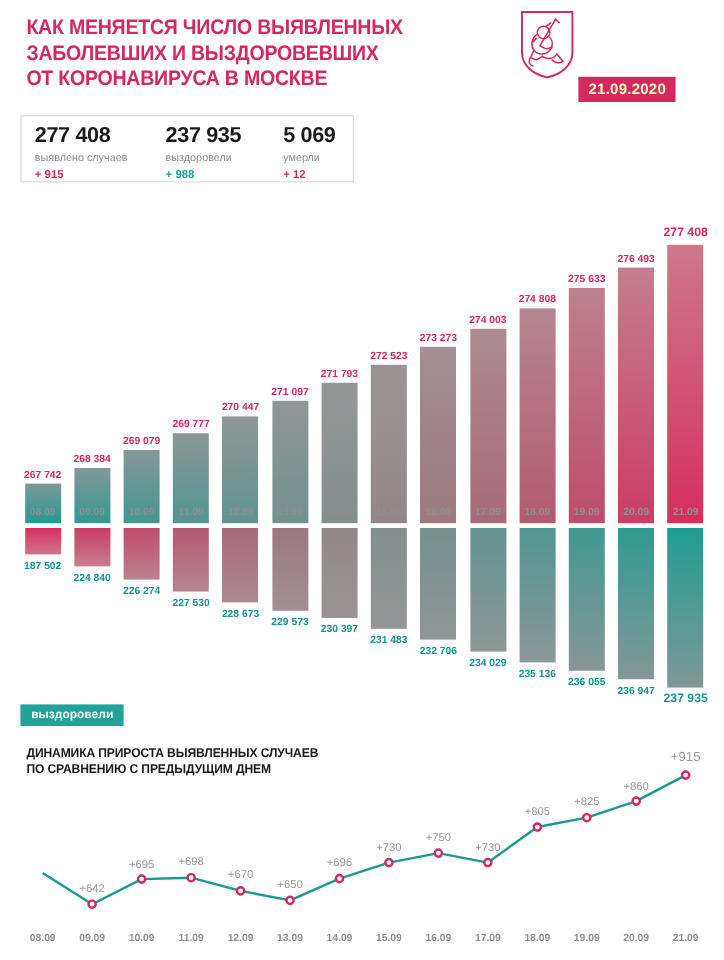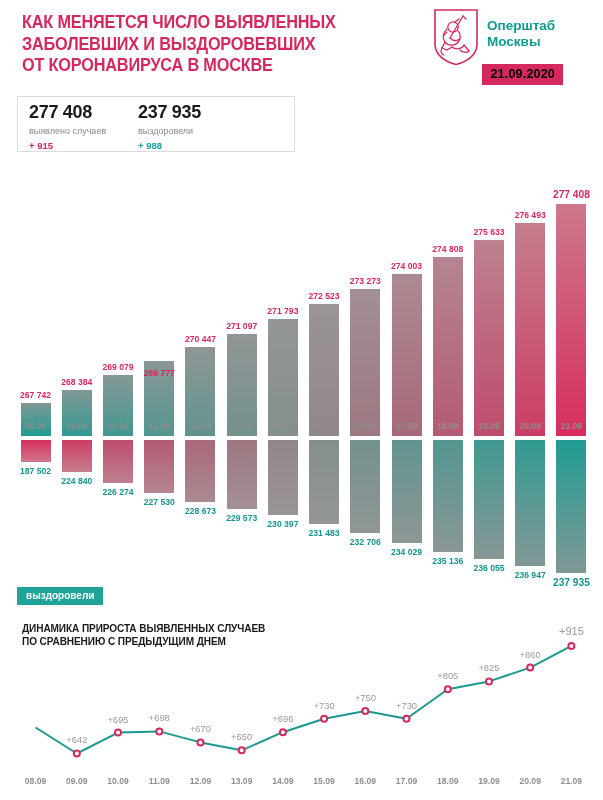--- a/index.html
+++ b/index.html
@@ -23,21 +23,21 @@
   #title div { white-space:nowrap; }
 
   #brand { position:absolute; right:10px; top:8px; width:150px; height:84px; }
   #emblem { position:absolute; left:18px; top:0px; width:46px; height:58px; }
   #brand-name {
     position:absolute; left:72px; top:10px; width:80px;
     color:#0f9b8e; font-size:13.5px; font-weight:bold; line-height:16px;
   }
   #date-badge {
     position:absolute; right:2px; top:56px;
-    background:#d4285f; color:#000000; font-size:12.5px; font-weight:bold;
+    background:#d4285f; color:#fef9c3; font-size:12.5px; font-weight:bold;
     padding:3px 8px 4px 8px; letter-spacing:0.2px;
   }
 
   
   #stats {
     position:absolute; left:17px; top:96px; width:278px; height:56px;
     border:1px solid #dcdcdc; background:#fff;
   }
   .stat { position:absolute; top:5px; }
   .stat .big { font-size:18px; font-weight:bold; color:#1a1a1a; letter-spacing:-0.3px; white-space:nowrap; }
@@ -117,52 +117,53 @@
           <path d="M12,34 L9,40 L14,42 L19,39"></path>
           <path d="M19,39 C23,42 29,41 31,37"></path>
           <path d="M14,24 L11,27"></path>
           <path d="M22,14 L26,11"></path>
           <path d="M17,30 C20,33 24,33 27,31"></path>
           <path d="M27,42 C30,45 34,45 36,43"></path>
           <path d="M31,37 L36,43"></path>
           <path d="M9,40 C7,43 8,46 11,47"></path>
         </g>
       </svg>
-      <div id="brand-name">
-        <div>Оперштаб</div>
-        <div>Москвы</div>
-      </div>
       <div id="date-badge">21.09.2020</div>
     </div>
   </div>
 
   <div id="stats">
     <div class="stat" id="stat-cases">
       <div class="big">277 408</div>
       <div class="cap">выявлено случаев</div>
       <div class="delta d-pink">+ 915</div>
     </div>
     <div class="stat" id="stat-recov">
       <div class="big">237 935</div>
       <div class="cap">выздоровели</div>
       <div class="delta d-teal">+ 988</div>
+    </div>
+    <div class="stat" id="stat-death">
+      <div class="big">5 069</div>
+      <div class="cap">умерли</div>
+      <div class="delta d-pink">+ 12</div>
     </div>
   </div>
 
   <div class="chip" id="chip-recov">выздоровели</div>
 
   <div id="chart1">
       <div class="bar" style="left: 20.6071px; width: 30px; height: 33px; background: linear-gradient(rgb(128, 152, 150), rgb(32, 156, 147));"></div>
       <div class="vlabel v1" style="left: 11.6071px; width: 48px; top: 194px;">267 742</div>
       <div class="bar" style="left: 61.8214px; width: 30px; height: 46px; background: linear-gradient(rgb(131, 152, 150), rgb(49, 154, 146));"></div>
       <div class="vlabel v1" style="left: 52.8214px; width: 48px; top: 181px;">268 384</div>
       <div class="bar" style="left: 103.036px; width: 30px; height: 61px; background: linear-gradient(rgb(135, 151, 150), rgb(65, 152, 145));"></div>
       <div class="vlabel v1" style="left: 94.0357px; width: 48px; top: 166px;">269 079</div>
       <div class="bar" style="left: 144.25px; width: 30px; height: 75px; background: linear-gradient(rgb(138, 151, 150), rgb(82, 150, 144));"></div>
-      <div class="vlabel v1" style="left: 135.25px; width: 48px; top: 152px; margin-top: 20px;">269 777</div>
+      <div class="vlabel v1" style="left: 135.25px; width: 48px; top: 152px;">269 777</div>
       <div class="bar" style="left: 185.464px; width: 30px; height: 89px; background: linear-gradient(rgb(142, 151, 150), rgb(98, 147, 143));"></div>
       <div class="vlabel v1" style="left: 176.464px; width: 48px; top: 138px;">270 447</div>
       <div class="bar" style="left: 226.679px; width: 30px; height: 102px; background: linear-gradient(rgb(145, 150, 150), rgb(115, 145, 142));"></div>
       <div class="vlabel v1" style="left: 217.679px; width: 48px; top: 125px;">271 097</div>
       <div class="bar" style="left: 267.893px; width: 30px; height: 117px; background: linear-gradient(rgb(148, 150, 150), rgb(132, 143, 141));"></div>
       <div class="vlabel v1" style="left: 258.893px; width: 48px; top: 110px;">271 793</div>
       <div class="bar" style="left: 309.107px; width: 30px; height: 132px; background: linear-gradient(rgb(154, 148, 149), rgb(146, 135, 136));"></div>
       <div class="vlabel v1" style="left: 300.107px; width: 48px; top: 95px;">272 523</div>
       <div class="bar" style="left: 350.321px; width: 30px; height: 147px; background: linear-gradient(rgb(163, 143, 148), rgb(157, 120, 129));"></div>
       <div class="vlabel v1" style="left: 341.321px; width: 48px; top: 80px;">273 273</div>

